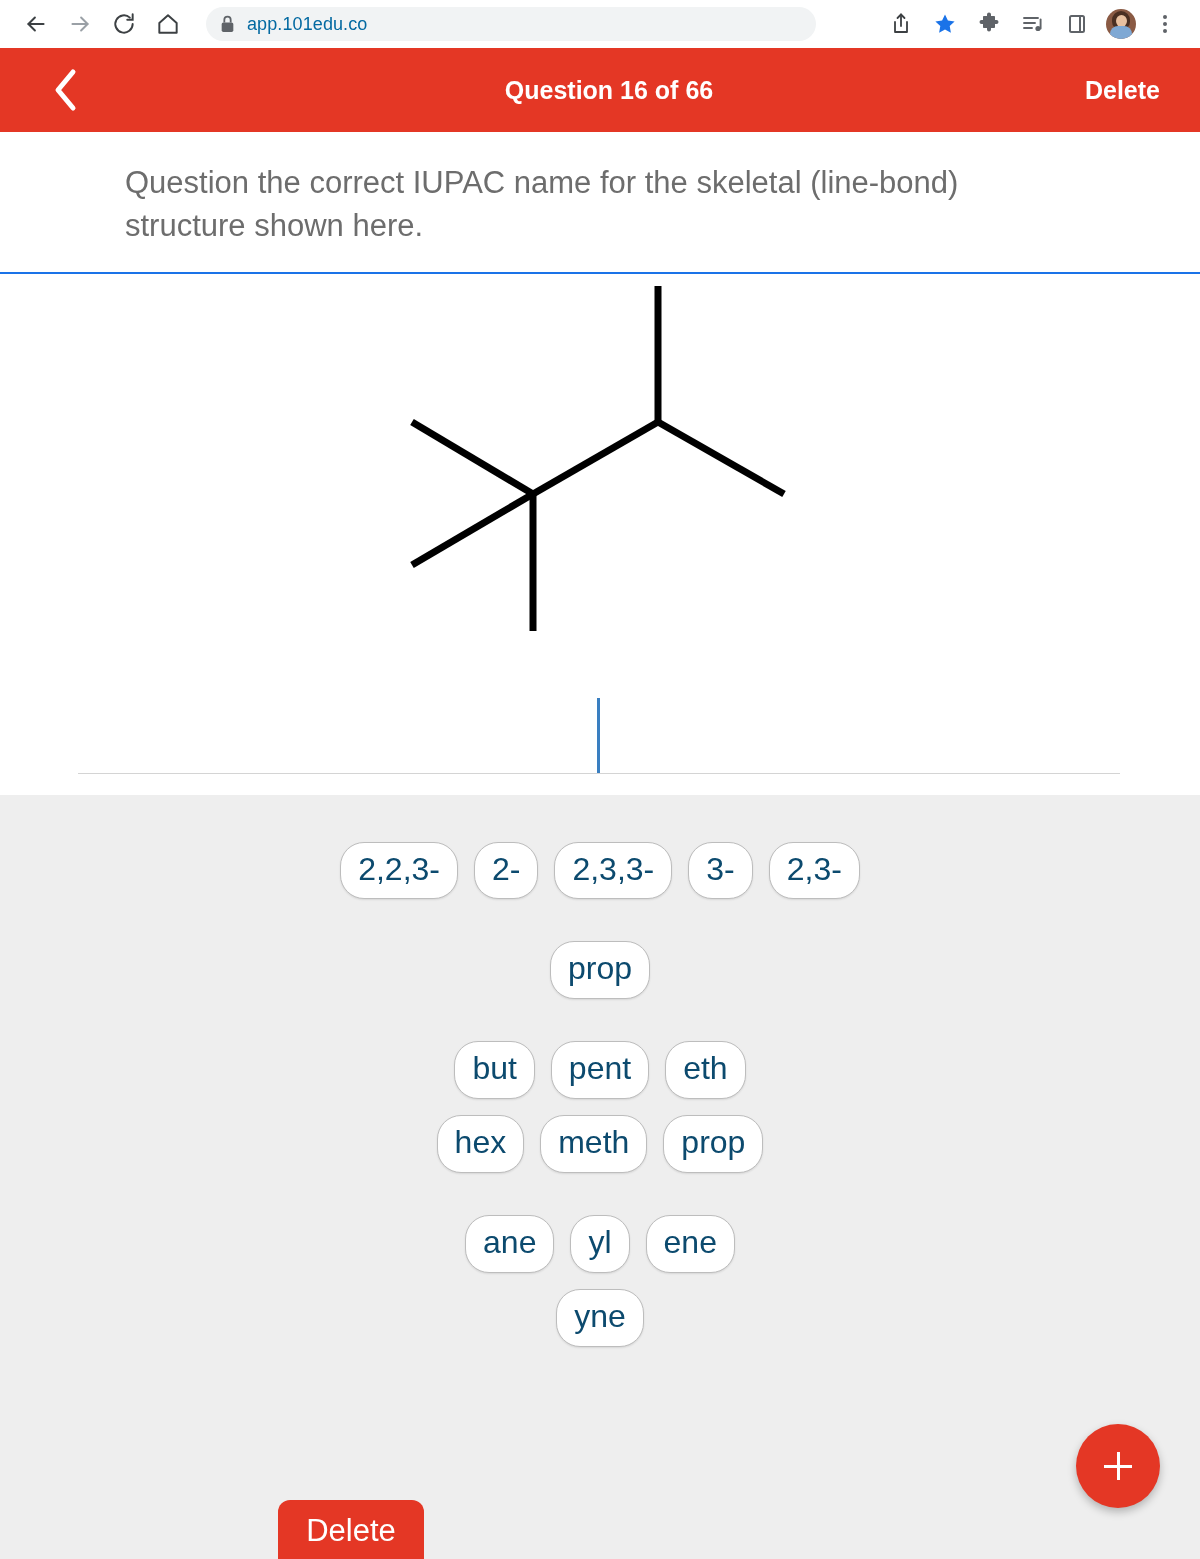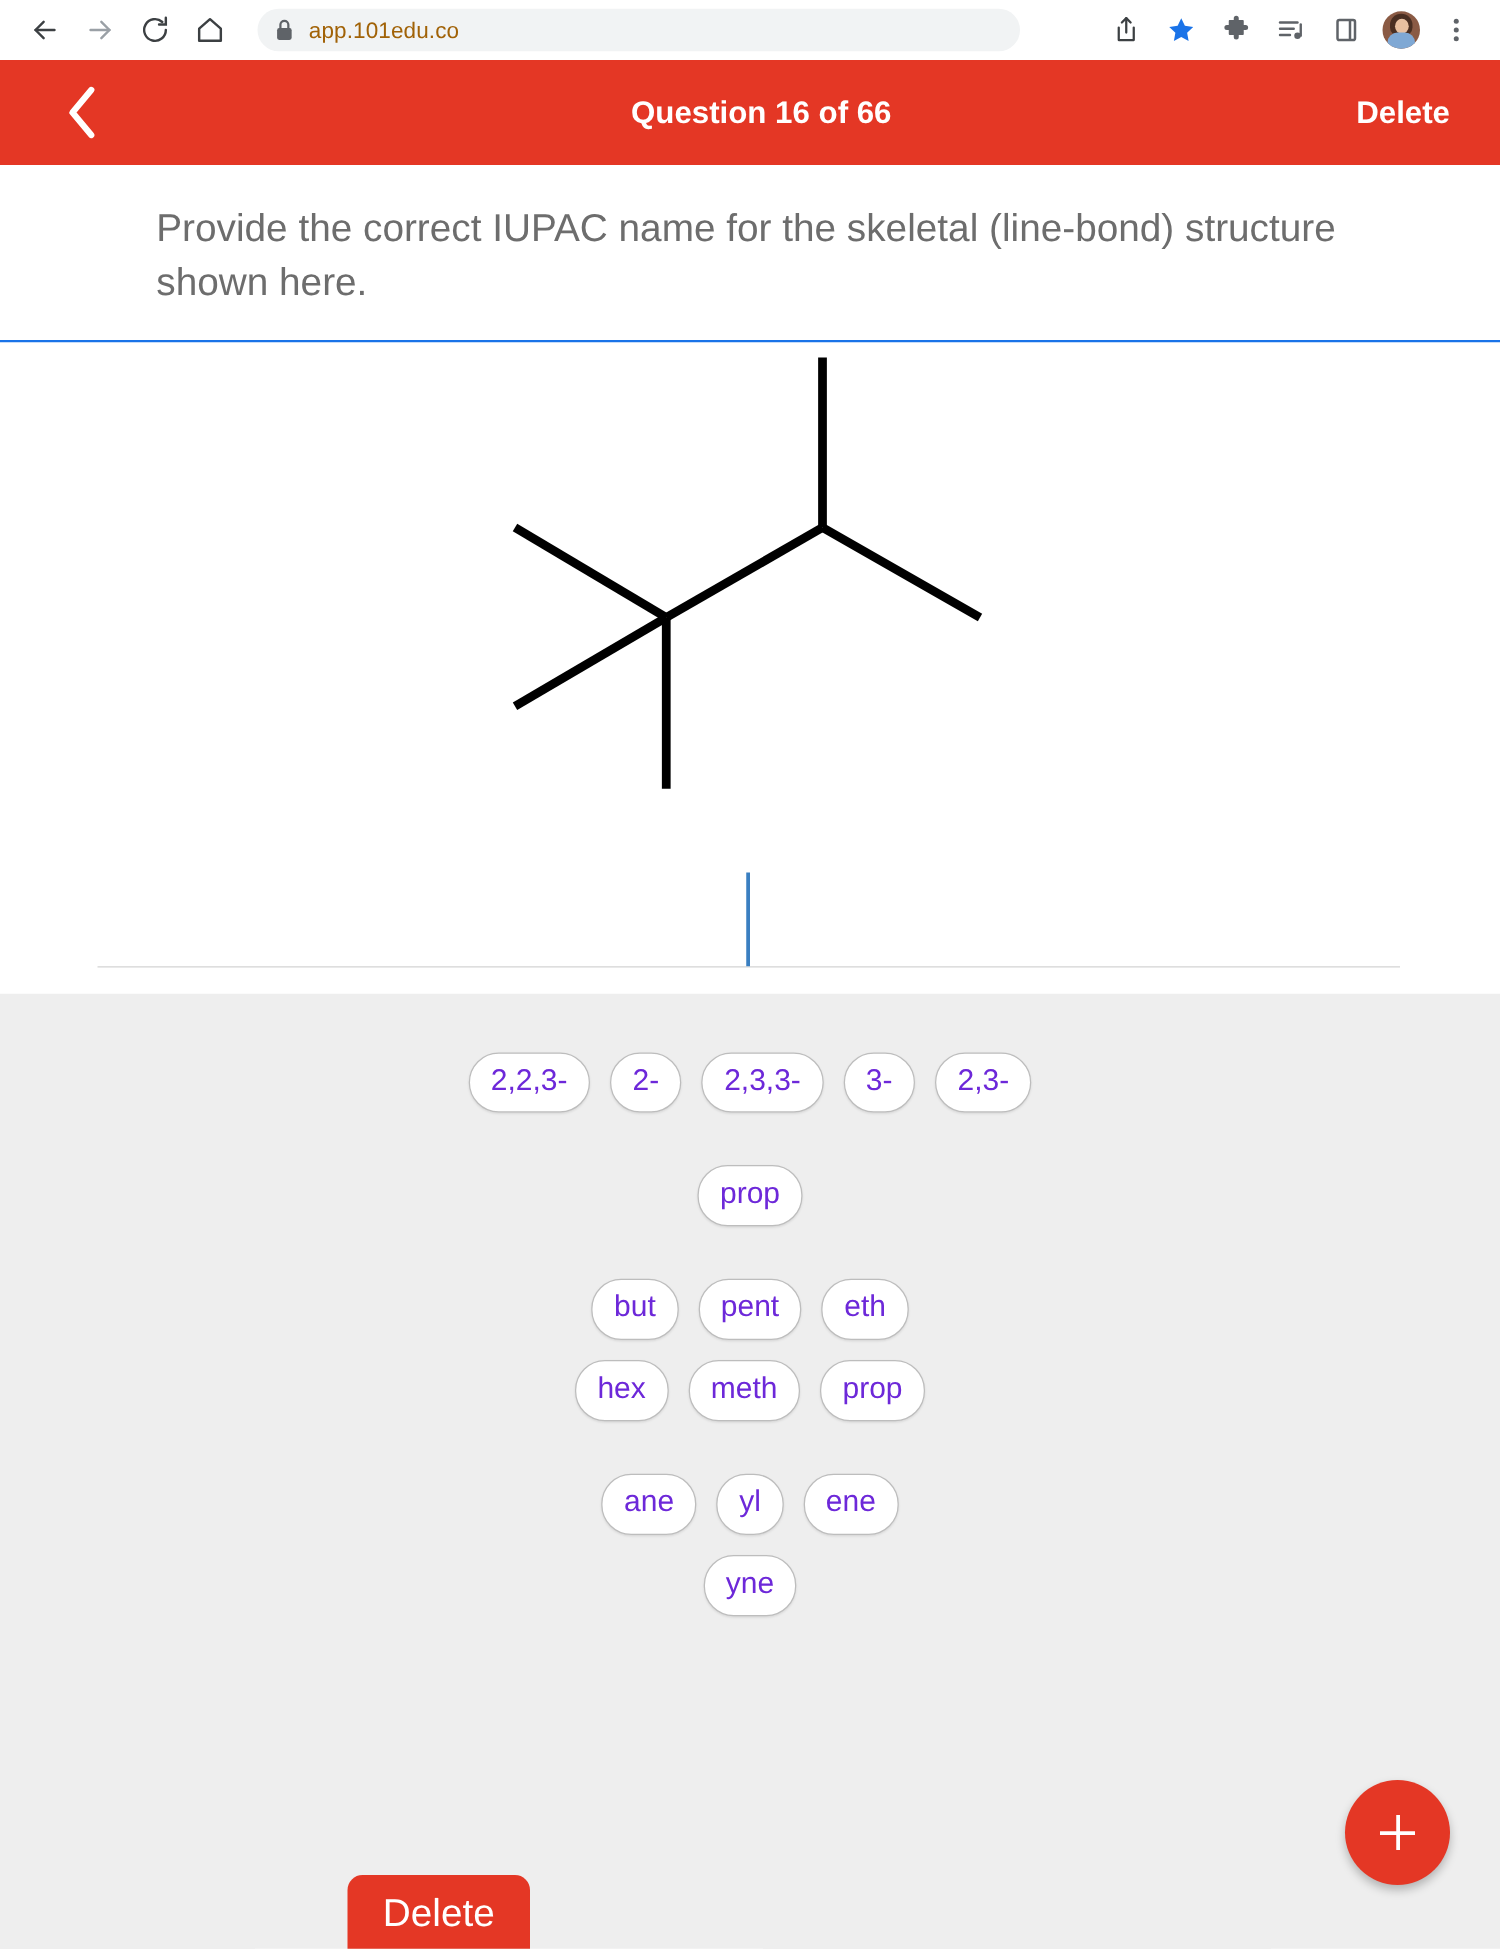--- a/index.html
+++ b/index.html
@@ -33,21 +33,21 @@
     background: #f1f3f4;
     border-radius: 18px;
     display: flex;
     align-items: center;
     padding: 0 14px;
     max-width: 610px;
   }
   .lock-icon { margin-right: 12px; display:flex; }
   .omnibox-url {
     font-size: 18px;
-    color: #a16207;
+    color: #0369a1;
     letter-spacing: 0.1px;
     white-space: nowrap;
   }
   .chrome-actions {
     display: flex; align-items: center; gap: 2px;
     margin-left: auto;
   }
   .chrome-icon {
     width: 42px; height: 42px;
     display: flex; align-items: center; justify-content: center;
@@ -156,22 +156,22 @@
     display: flex;
     justify-content: center;
     align-items: center;
     gap: 16px;
     margin-bottom: 16px;
   }
   .key {
     background: #ffffff;
     border: 1px solid #bdbdbd;
     border-radius: 24px;
-    color: #6d28d9;
-    font-size: 24px;
+    color: #0c4a6e;
+    font-size: 32px;
     padding: 9px 17px 11px;
     line-height: 1.12;
     box-shadow: 0 1px 2px rgba(0,0,0,0.10);
     white-space: nowrap;
   }
   .group-gap { height: 26px; }
 
   .delete-btn {
     position: absolute;
     left: 278px; top: 1500px;
@@ -294,21 +294,21 @@
     <div class="back-chevron">
       <svg width="30" height="46" viewBox="0 0 30 46" fill="none" stroke="#ffffff" stroke-width="5" stroke-linecap="round" stroke-linejoin="round">
           <polyline points="22,5 7,23 22,41"></polyline>
         </svg>
     </div>
     <div class="header-title">Question 16 of 66</div>
     <div class="submit-btn">Delete</div>
   </div>
 
   <div class="question-area">
-    <div class="question-text">Provide the correct IUPAC name for the skeletal (line-bond) structure shown here.</div>
+    <div class="question-text">Question the correct IUPAC name for the skeletal (line-bond) structure shown here.</div>
   </div>
   <div class="blue-divider"></div>
 
   <div class="canvas-area">
     <svg width="1200" height="521" viewBox="0 0 1200 521">
       <g stroke="#000000" stroke-width="7" stroke-linecap="butt" fill="none">
         <line x1="658" y1="12" x2="658" y2="148"></line>
         <line x1="658" y1="148" x2="784" y2="220"></line>
         <line x1="658" y1="148" x2="533" y2="220"></line>
         <line x1="533" y1="220" x2="412" y2="148"></line>

